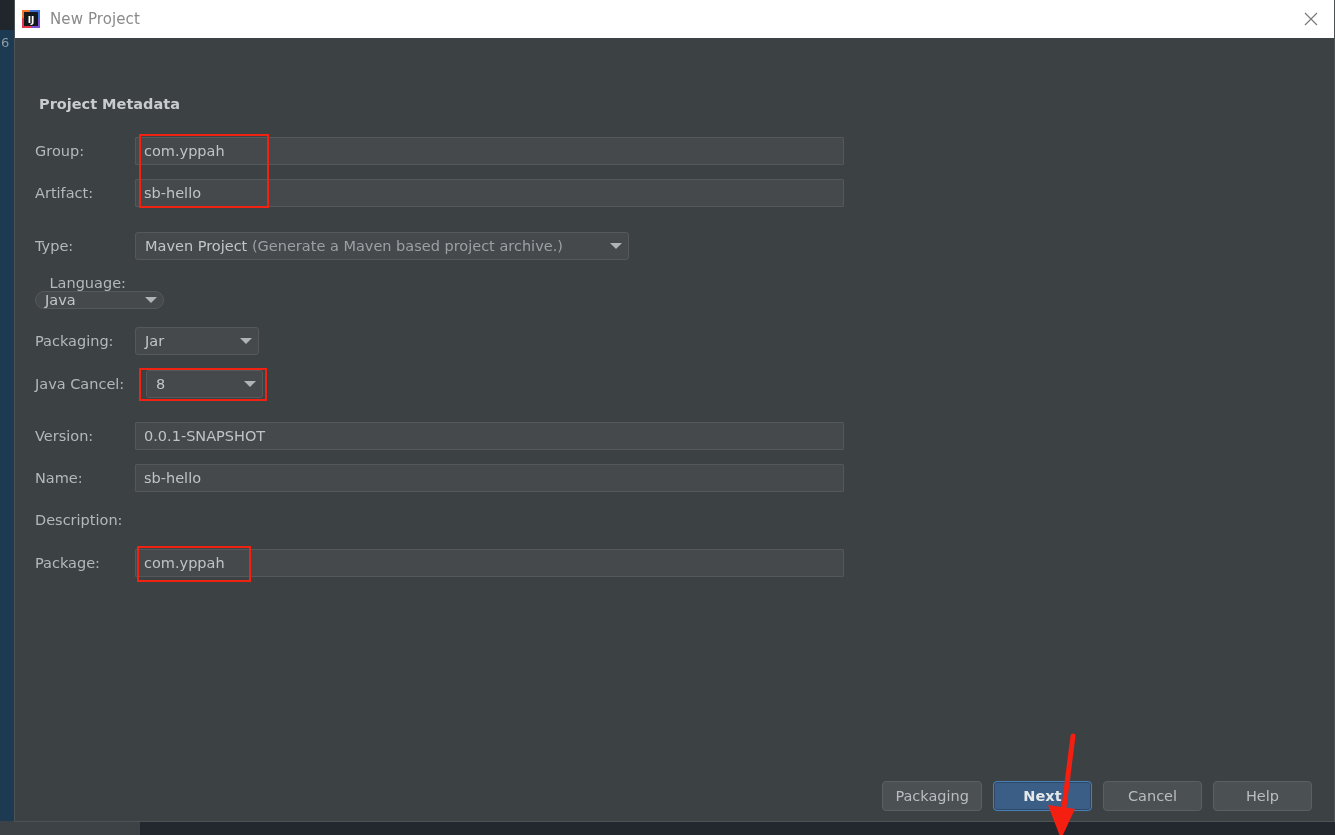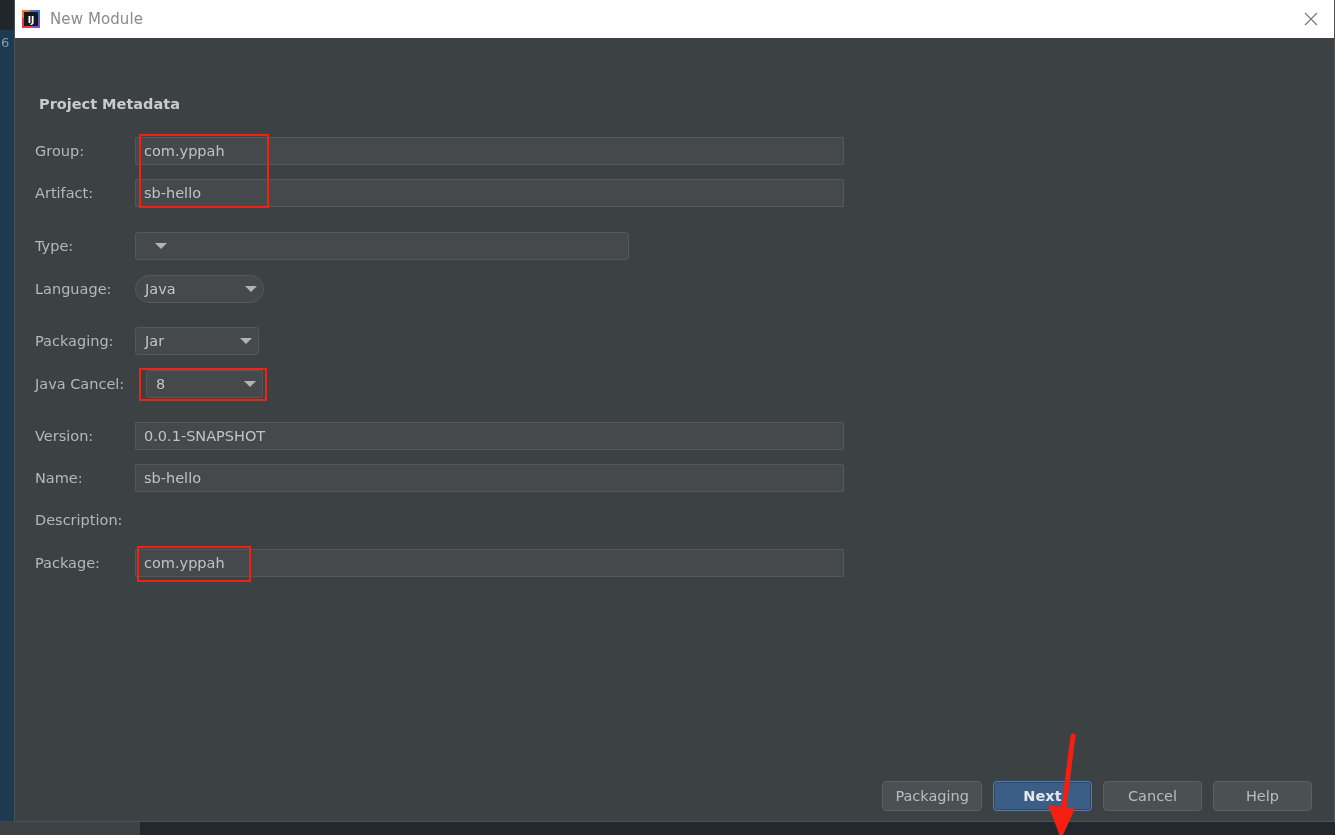--- a/index.html
+++ b/index.html
@@ -215,21 +215,21 @@
     <div id="app-icon">
       <svg width="20" height="20" viewBox="0 0 20 20">
         <rect x="1" y="1" width="8" height="8" fill="#f2762e"></rect>
         <rect x="9" y="1" width="10" height="10" fill="#3d6ed4"></rect>
         <rect x="1" y="9" width="10" height="10" fill="#e8364f"></rect>
         <rect x="10" y="10" width="9" height="9" fill="#7a4fd6"></rect>
         <rect x="3" y="3" width="14" height="14" fill="#15181c"></rect>
         <text x="10" y="14" font-size="9" font-family="DejaVu Sans, sans-serif" font-weight="bold" fill="#ffffff" text-anchor="middle">IJ</text>
       </svg>
     </div>
-    <div id="titlebar-title">New Module</div>
+    <div id="titlebar-title">New Project</div>
     <div id="close-btn">
       <svg width="14" height="14" viewBox="0 0 14 14">
         <path d="M1 1 L13 13 M13 1 L1 13" stroke="#7a7a7a" stroke-width="1.2" fill="none"></path>
       </svg>
     </div>
   </div>
 
   <div id="dialog-body">
 
     <div id="section-title">Project Metadata</div>
@@ -240,25 +240,26 @@
     </div>
 
     <div class="form-row" style="top:141px;">
       <div class="form-label">Artifact:</div>
       <input class="text-field" style="width: 709px;" readonly="" value="sb-hello">
     </div>
 
     <div class="form-row" style="top:194px;">
       <div class="form-label">Type:</div>
       <div class="combo" style="width:494px;">
+        <div class="combo-text"><span>Maven Project</span><span class="dim"> (Generate a Maven based project archive.)</span></div>
         <div class="combo-arrow"></div>
       </div>
     </div>
 
-    <div class="form-row" style="top:237px;">
+    <div class="form-row" style="top:237px;flex-direction:column;">
       <div class="form-label">Language:</div>
       <div class="combo" style="width:129px;border-radius:14px;">
         <div class="combo-text">Java</div>
         <div class="combo-arrow"></div>
       </div>
     </div>
 
     <div class="form-row" style="top:289px;">
       <div class="form-label">Packaging:</div>
       <div class="combo" style="width:124px;">

